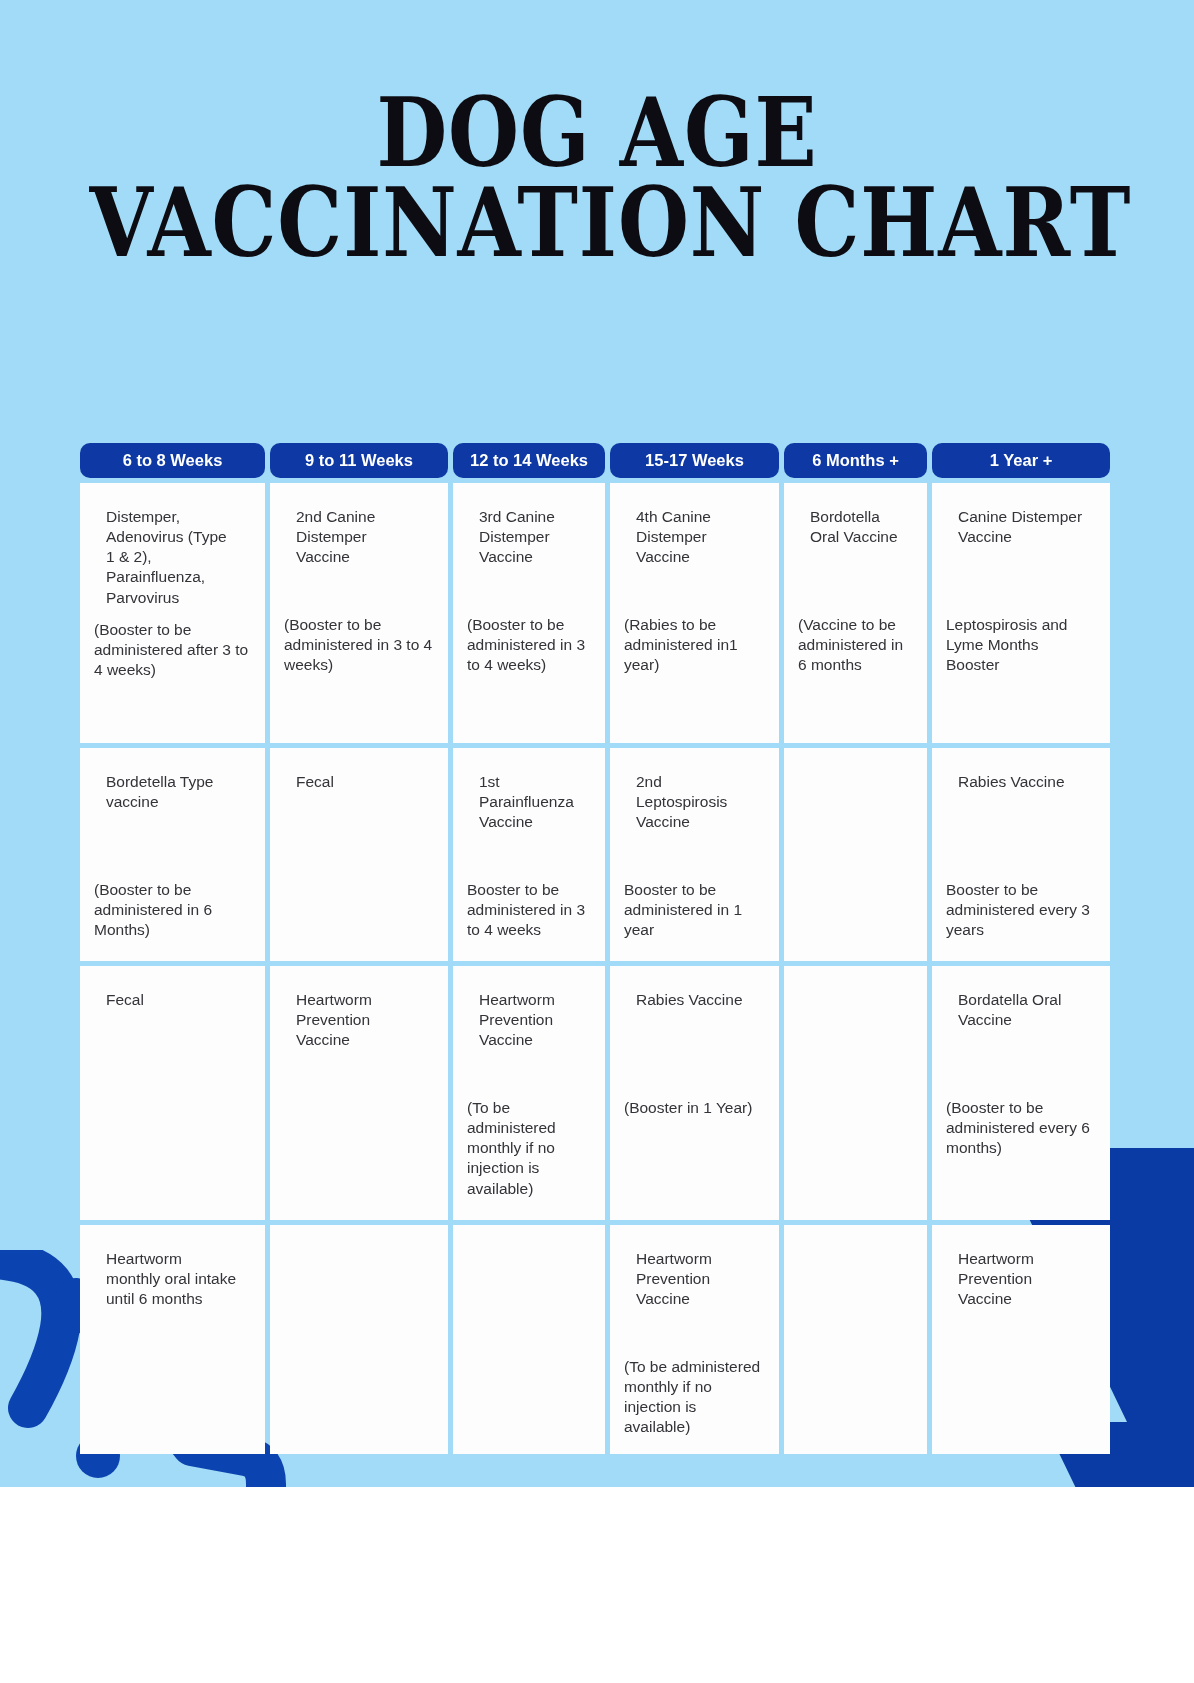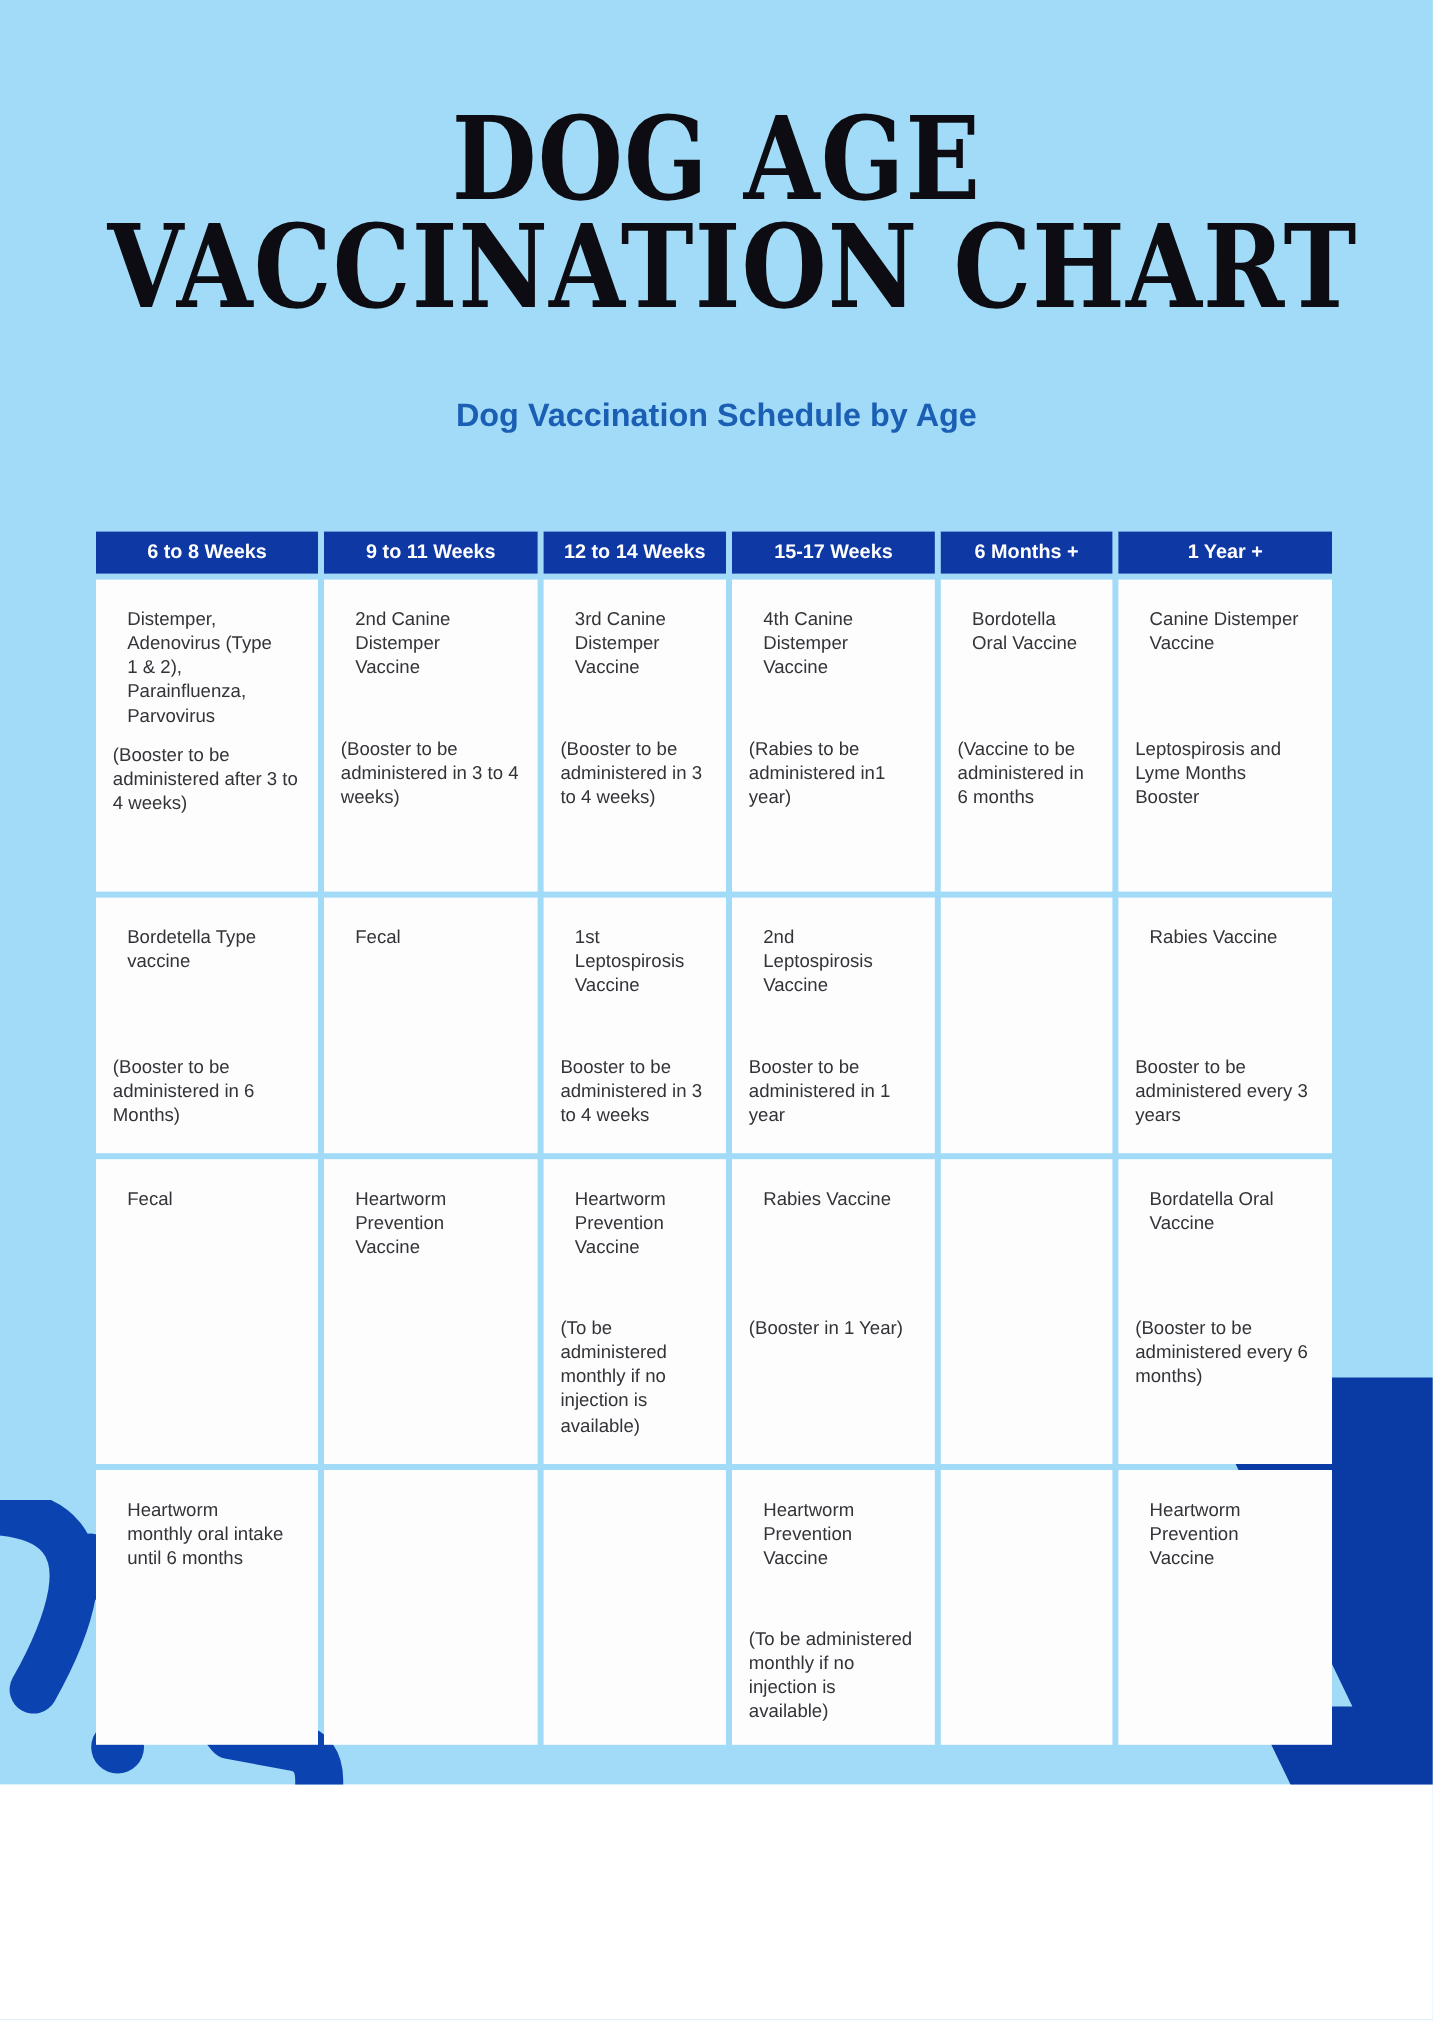--- a/index.html
+++ b/index.html
@@ -42,21 +42,21 @@
     position:absolute;left:75px;top:438px;z-index:1;
     width:1040px;
     table-layout:fixed;
     border-collapse:separate;
     border-spacing:5px;
   }
   table.vax th{
     background:#0e39a4;color:#ffffff;
     font-size:16.5px;font-weight:bold;
     text-align:center;vertical-align:middle;
-    height:35px;padding:0 2px;
+    height:35px;padding:0 2px;border-radius:10px;
   }
   table.vax td{
     background:#fdfdfe;
     color:#333338;
     font-size:15.5px;line-height:1.3;
     text-align:left;vertical-align:top;
     padding:12px 14px;
   }
   td .p1{margin:12px;min-height:96px;}
   td .p2{margin:0;}
@@ -82,21 +82,20 @@
       <path d="M -18 276 L 96 428"></path>
       <path d="M -20 350 L 56 436"></path>
     </g>
     <circle cx="98" cy="206" r="22" fill="#0b44b0"></circle>
   </svg>
 
   <div class="title">
     <div>DOG AGE</div>
     <div>VACCINATION CHART</div>
   </div>
-  <div class="subtitle">Dog Vaccination Schedule by Age</div>
 
   <table class="vax">
     <colgroup>
       <col style="width:185px">
         <col style="width:178px">
         <col style="width:152px">
       <col style="width:169px">
         <col style="width:143px">
         <col style="width:178px">
     </colgroup>
@@ -138,21 +137,21 @@
     <tr class="r2">
       <td>
             <p class="p1">Bordetella Type vaccine</p>
             <p class="p2">(Booster to be administered in 6 Months)</p>
           </td>
       <td>
             <p class="p1">Fecal</p>
             <p class="p2"></p>
           </td>
       <td>
-            <p class="p1">1st Leptospirosis Vaccine</p>
+            <p class="p1">1st Parainfluenza Vaccine</p>
             <p class="p2">Booster to be administered in 3 to 4 weeks</p>
           </td>
       <td>
             <p class="p1">2nd Leptospirosis Vaccine</p>
             <p class="p2">Booster to be administered in 1 year</p>
           </td>
       <td>
             <p class="p1"></p>
             <p class="p2"></p>
           </td>

